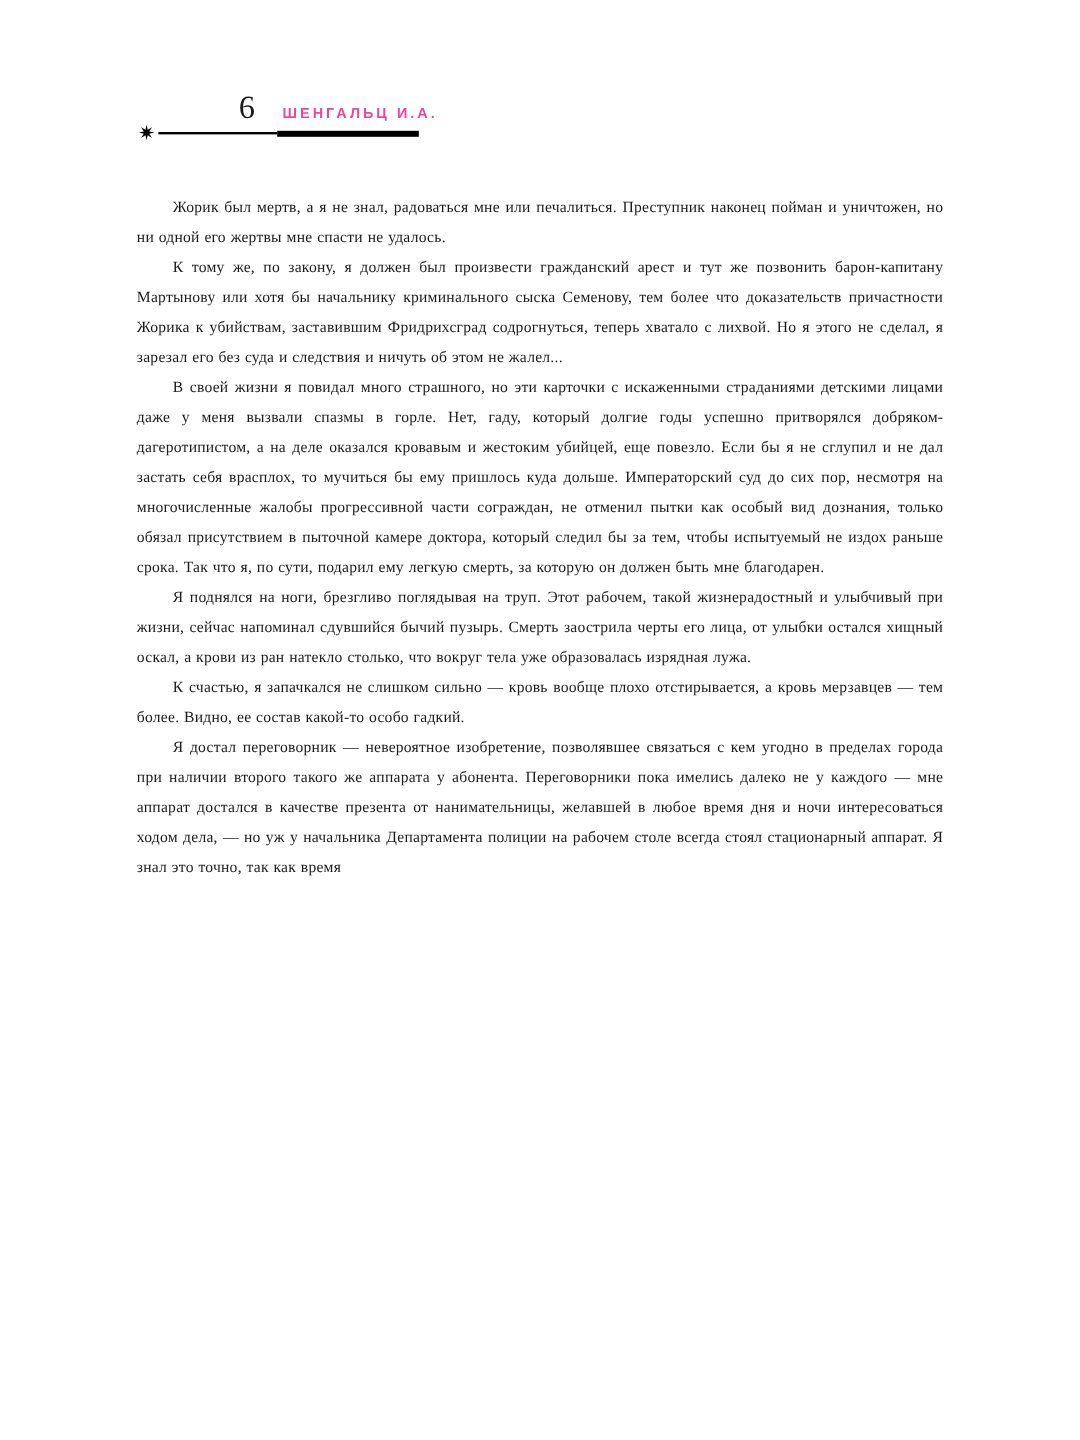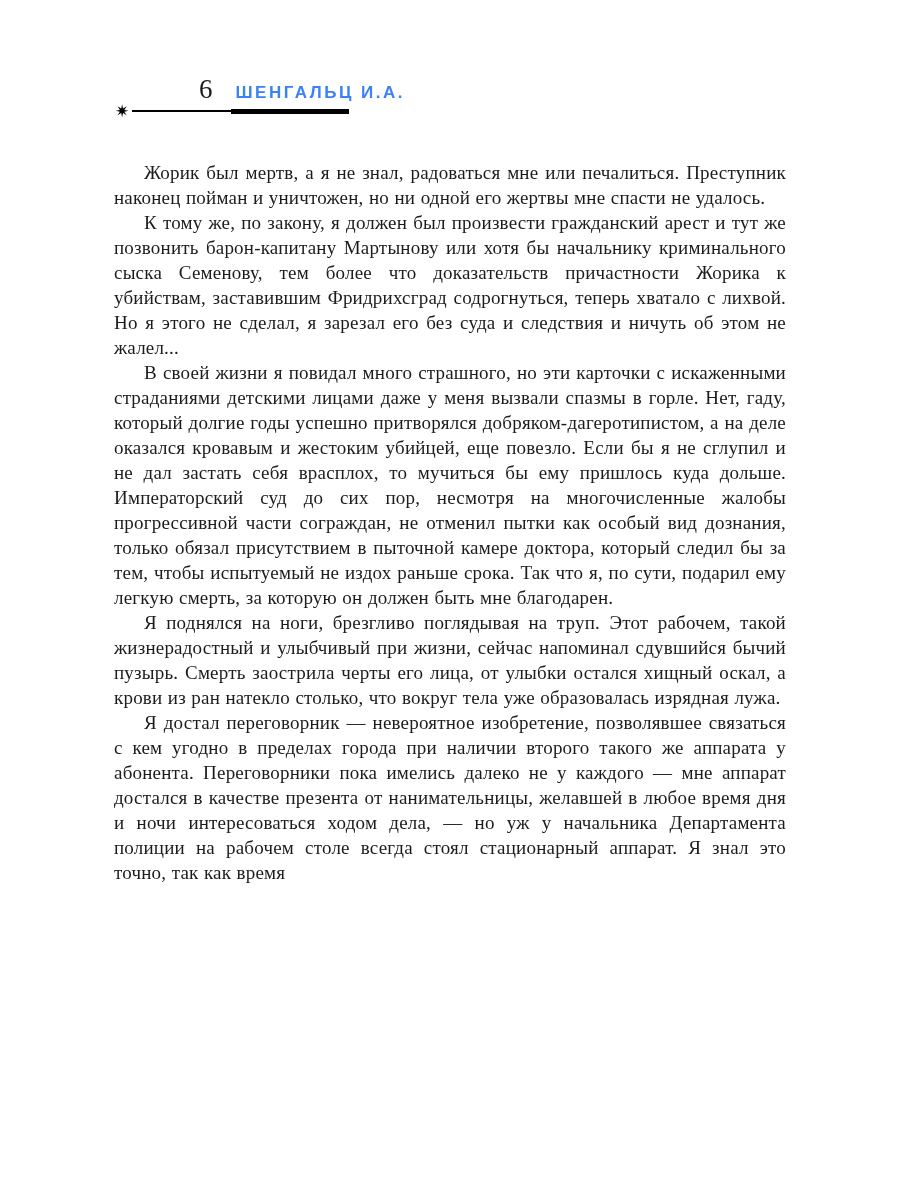--- a/index.html
+++ b/index.html
@@ -29,24 +29,24 @@
     gap: 23px;
     padding-left: 85px;
   }
   .page-num {
     font-size: 27px;
     font-weight: 400;
     line-height: 1;
   }
   .author {
     font-family: "Liberation Sans", sans-serif;
-    font-size: 17px;
+    font-size: 12px;
     font-weight: 700;
     letter-spacing: 2.5px;
-    color: #3b82f6;
+    color: #ec4899;
   }
   .header-rule {
     display: flex;
     align-items: center;
     margin-top: 1px;
     height: 14px;
   }
   .star {
     font-size: 17px;
     line-height: 1;
@@ -64,21 +64,21 @@
   }
   .seg.thick {
     width: 118px;
     height: 5px;
   }
   .text-block {
     margin-top: 42px;
   }
   .text-block p {
     margin: 0;
-    font-size: 19px;
+    font-size: 13px;
     line-height: 25px;
     text-align: justify;
     text-indent: 30px;
     letter-spacing: 0.2px;
     word-spacing: 0.5px;
   }
 </style>
 </head>
 <body>
 
@@ -94,16 +94,17 @@
       <span class="seg thin"></span>
       <span class="seg thick"></span>
     </div>
   </div>
 
   <div class="text-block">
     <p>Жорик был мертв, а я не знал, радоваться мне или печалиться. Преступник наконец пойман и уничтожен, но ни одной его жертвы мне спасти не удалось.</p>
     <p>К тому же, по закону, я должен был произвести гражданский арест и тут же позвонить барон-капитану Мартынову или хотя бы начальнику криминального сыска Семенову, тем более что доказательств причастности Жорика к убийствам, заставившим Фридрихсград содрогнуться, теперь хватало с лихвой. Но я этого не сделал, я зарезал его без суда и следствия и ничуть об этом не жалел...</p>
     <p>В своей жизни я повидал много страшного, но эти карточки с искаженными страданиями детскими лицами даже у меня вызвали спазмы в горле. Нет, гаду, который долгие годы успешно притворялся добряком-дагеротипистом, а на деле оказался кровавым и жестоким убийцей, еще повезло. Если бы я не сглупил и не дал застать себя врасплох, то мучиться бы ему пришлось куда дольше. Императорский суд до сих пор, несмотря на многочисленные жалобы прогрессивной части сограждан, не отменил пытки как особый вид дознания, только обязал присутствием в пыточной камере доктора, который следил бы за тем, чтобы испытуемый не издох раньше срока. Так что я, по сути, подарил ему легкую смерть, за которую он должен быть мне благодарен.</p>
     <p>Я поднялся на ноги, брезгливо поглядывая на труп. Этот рабочем, такой жизнерадостный и улыбчивый при жизни, сейчас напоминал сдувшийся бычий пузырь. Смерть заострила черты его лица, от улыбки остался хищный оскал, а крови из ран натекло столько, что вокруг тела уже образовалась изрядная лужа.</p>
+    <p>К счастью, я запачкался не слишком сильно — кровь вообще плохо отстирывается, а кровь мерзавцев — тем более. Видно, ее состав какой-то особо гадкий.</p>
     <p>Я достал переговорник — невероятное изобретение, позволявшее связаться с кем угодно в пределах города при наличии второго такого же аппарата у абонента. Переговорники пока имелись далеко не у каждого — мне аппарат достался в качестве презента от нанимательницы, желавшей в любое время дня и ночи интересоваться ходом дела, — но уж у начальника Департамента полиции на рабочем столе всегда стоял стационарный аппарат. Я знал это точно, так как время</p>
   </div>
 
 </div>
 
 </body></html>

